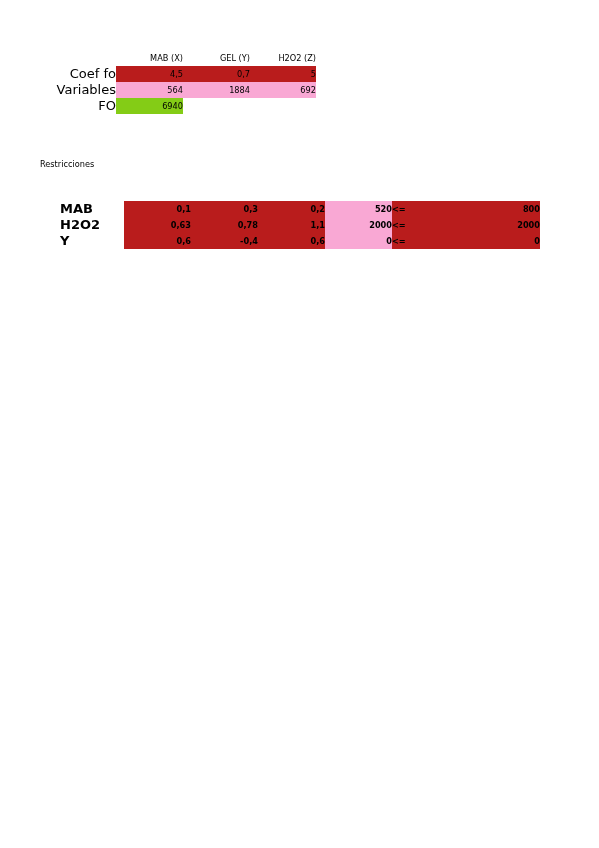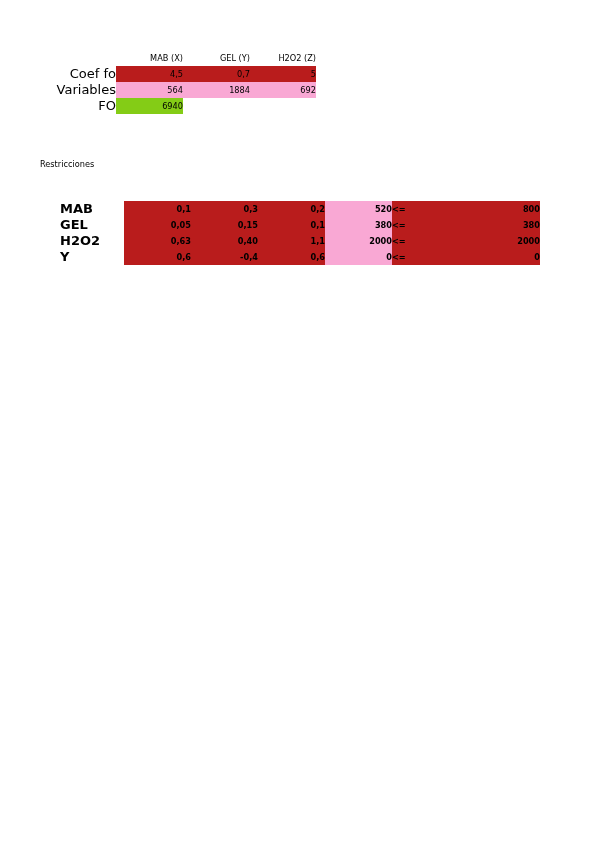--- a/index.html
+++ b/index.html
@@ -180,32 +180,23 @@
       <tr>
         <td class="rowlabel">MAB</td>
         <td class="num fill-green">0,1</td>
         <td class="num fill-green">0,3</td>
         <td class="num fill-green">0,2</td>
         <td class="num fill-orange">520</td>
         <td class="op fill-green">&lt;=</td>
         <td class="num fill-green">800</td>
       </tr>
       <tr>
-        <td class="rowlabel">GEL</td>
-        <td class="num fill-green">0,05</td>
-        <td class="num fill-green">0,15</td>
-        <td class="num fill-green">0,1</td>
-        <td class="num fill-orange">380</td>
-        <td class="op fill-green">&lt;=</td>
-        <td class="num fill-green">380</td>
-      </tr>
-      <tr>
         <td class="rowlabel">H2O2</td>
         <td class="num fill-green">0,63</td>
-        <td class="num fill-green">0,40</td>
+        <td class="num fill-green">0,78</td>
         <td class="num fill-green">1,1</td>
         <td class="num fill-orange">2000</td>
         <td class="op fill-green">&lt;=</td>
         <td class="num fill-green">2000</td>
       </tr>
       <tr>
         <td class="rowlabel">Y</td>
         <td class="num fill-green">0,6</td>
         <td class="num fill-green">-0,4</td>
         <td class="num fill-green">0,6</td>

